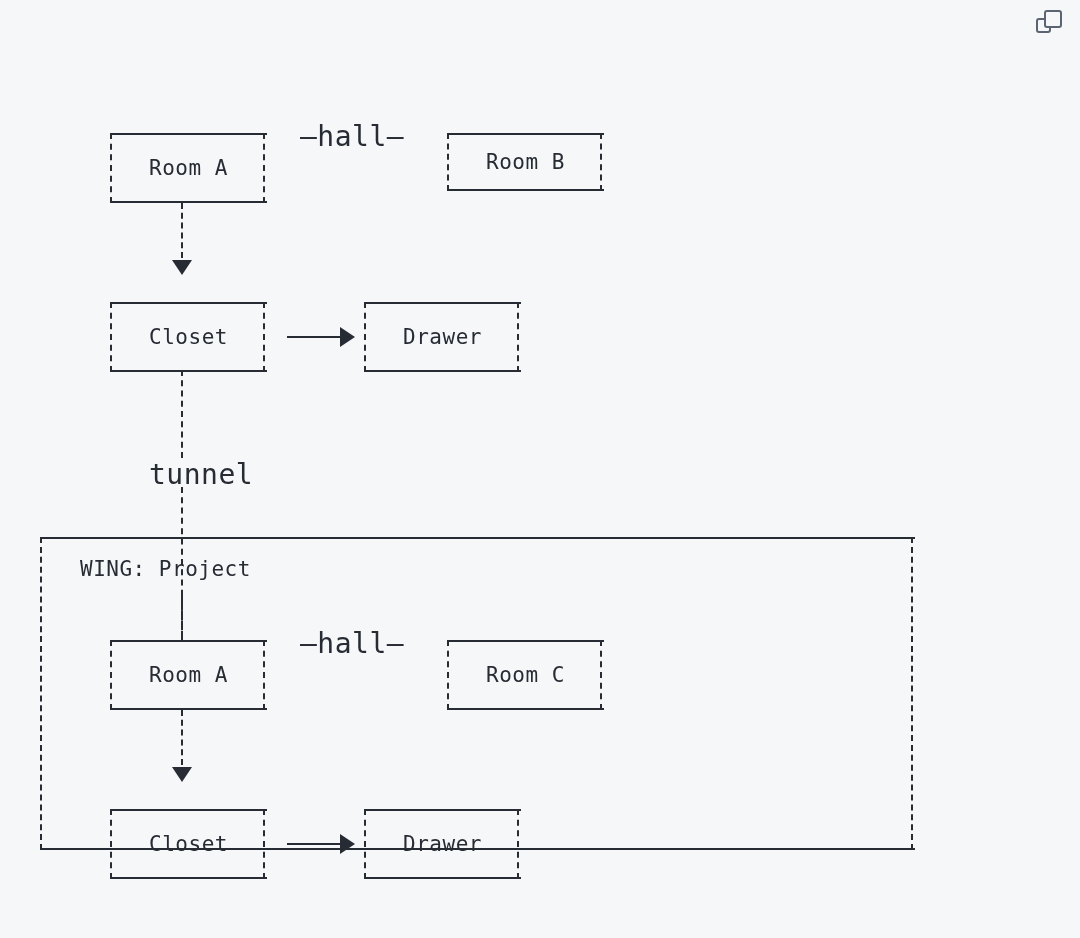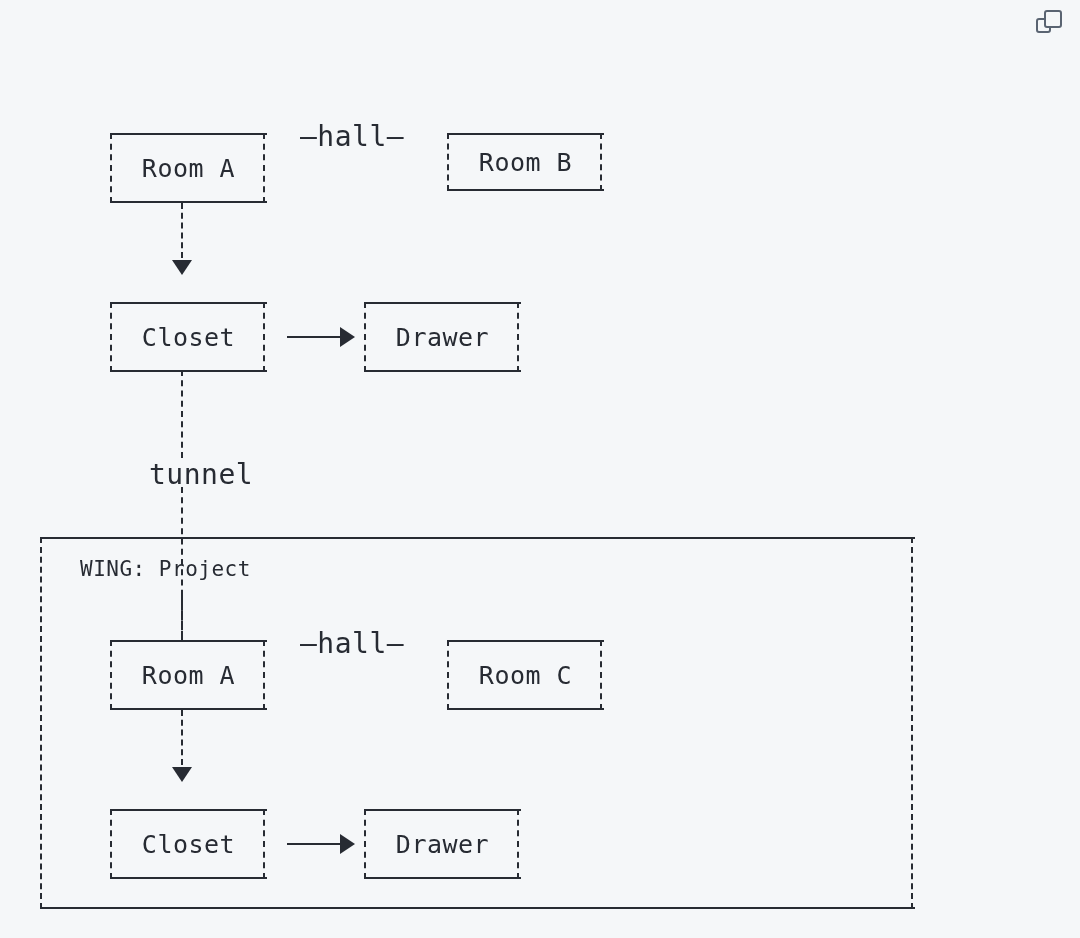--- a/index.html
+++ b/index.html
@@ -117,21 +117,21 @@
   .node .edge-left { left: 0; }
   .node .edge-right { right: 2.5px; }
   .node .node-label {
     position: absolute;
     left: 0; top: 0;
     width: 100%;
     height: 100%;
     display: flex;
     align-items: center;
     justify-content: center;
-    font-size: 25px;
+    font-size: 21px;
     letter-spacing: 0.5px;
     white-space: nowrap;
     color: #272b33;
   }
 
   
   .vline-dashed {
     position: absolute;
     width: 0;
     border-left: 2.5px dashed #272b33;
@@ -217,21 +217,21 @@
   <div class="arrow-right" style="left:340px; top:327px;"></div>
 
   <div class="node" style="left:364px; top:302px; width:157px; height:70px;">
     <div class="edge-top"></div>
     <div class="edge-bottom"></div>
     <div class="edge-left"></div>
     <div class="edge-right"></div>
     <div class="node-label">Drawer</div>
   </div>
 
-  <div class="wing" style="left:40px; top:537px; width:875px; height:372px;">
+  <div class="wing" style="left:40px; top:537px; width:875px; height:313px;">
     <div class="wing-edge-top"></div>
     <div class="wing-edge-bottom"></div>
     <div class="wing-edge-left"></div>
     <div class="wing-edge-right"></div>
     <div class="wing-title">WING: Project</div>
   </div>
 
   <div class="vline-dashed" style="left:181px; top:595px; height:45px;"></div>
 
   <div class="edge-label" style="left:296px; top:627px;">—hall—</div>

